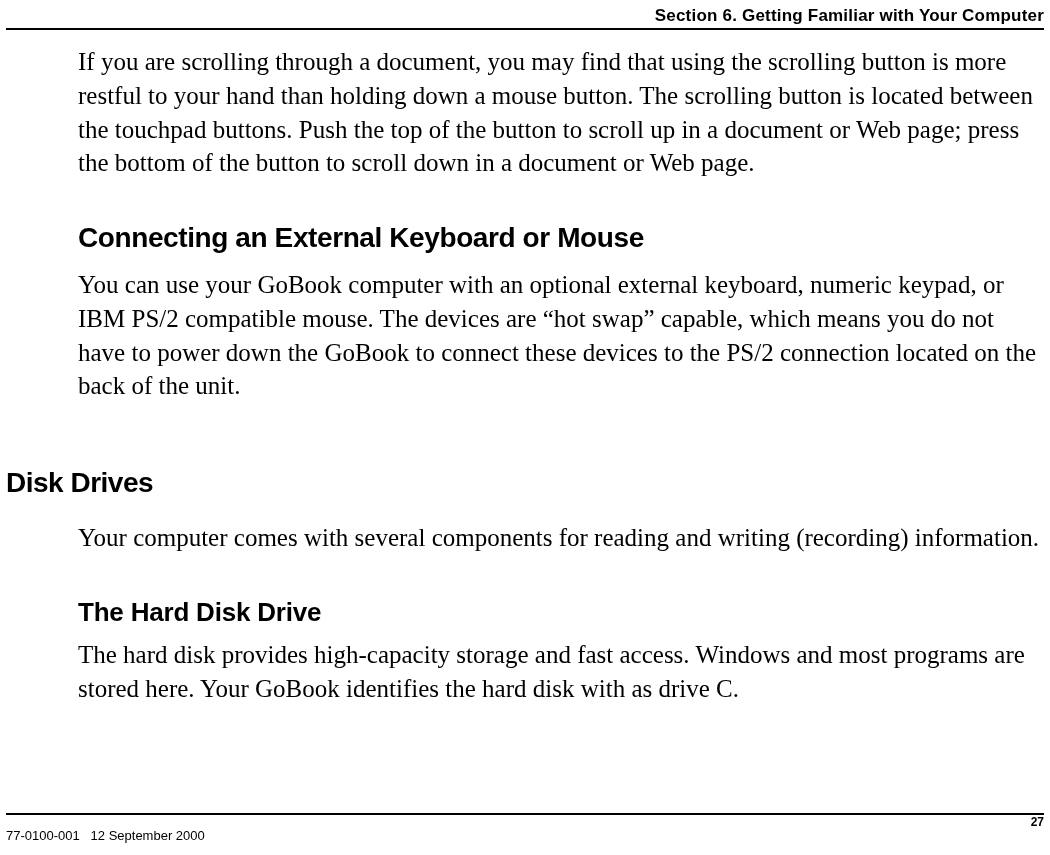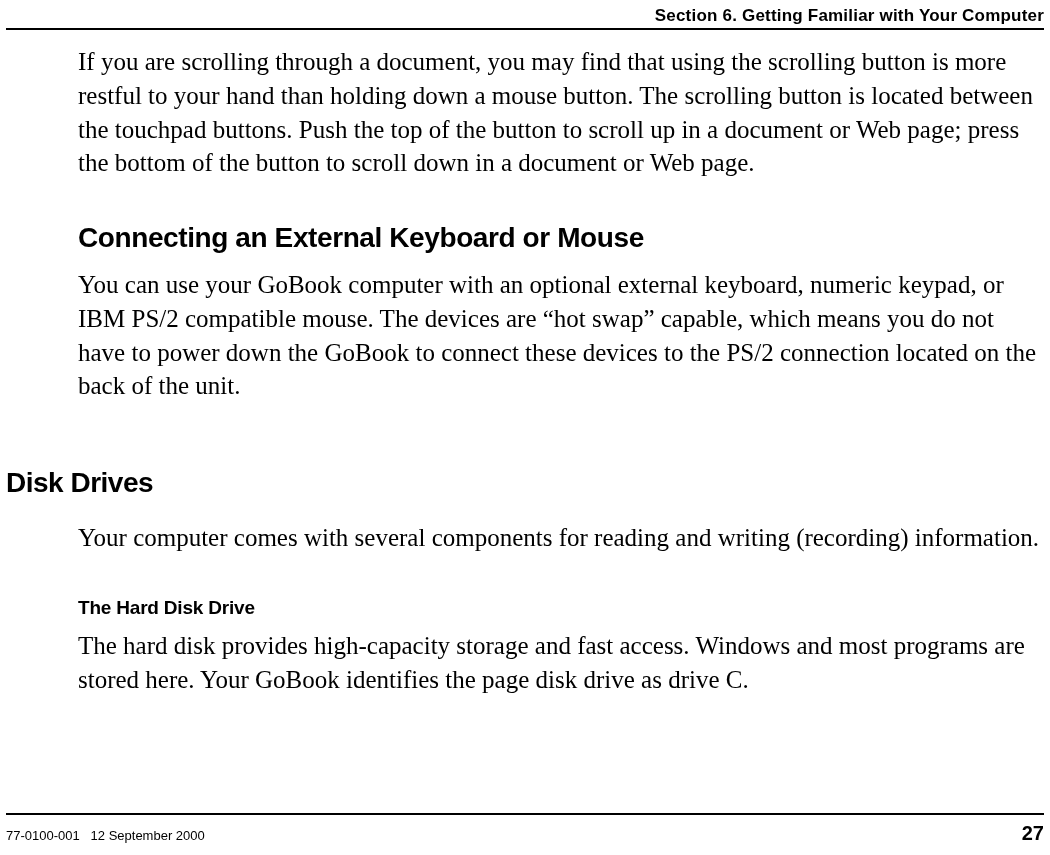--- a/index.html
+++ b/index.html
@@ -49,21 +49,21 @@
     font-weight: 700;
     font-size: 28px;
     margin-top: 10px;
     margin-bottom: 14px;
     letter-spacing: -0.4px;
     font-stretch: semi-condensed;
   }
   .h3 {
     font-family: "Helvetica Neue", Helvetica, Arial, sans-serif;
     font-weight: 700;
-    font-size: 19px;
+    font-size: 26px;
     margin-top: 14px;
     margin-bottom: 10px;
     letter-spacing: -0.2px;
     font-stretch: semi-condensed;
   }
   .para {
     font-size: 25px;
     line-height: 1.35;
     margin-bottom: 42px;
   }
@@ -79,45 +79,45 @@
   }
   .footer-left {
     position: absolute;
     bottom: 12px;
     left: 6px;
     font-family: "Helvetica Neue", Helvetica, Arial, sans-serif;
     font-size: 13px;
   }
   .footer-right {
     position: absolute;
-    bottom: 10px;
+    bottom: 26px;
     right: 6px;
     font-family: "Helvetica Neue", Helvetica, Arial, sans-serif;
     font-weight: 700;
-    font-size: 20px;
+    font-size: 12px;
   }
 </style>
 </head>
 <body>
 
 <div class="header-text">Section 6. Getting Familiar with Your Computer</div>
 <div class="header-line"></div>
 
 <div class="content">
 
   <p class="para">If you are scrolling through a document, you may find that using the scrolling button is more restful to your hand than holding down a mouse button. The scrolling button is located between the touchpad buttons. Push the top of the button to scroll up in a document or Web page; press the bottom of the button to scroll down in a document or Web page.</p>
 
   <div class="h2">Connecting an External Keyboard or Mouse</div>
   <p class="para tight">You can use your GoBook computer with an optional external keyboard, numeric keypad, or IBM PS/2 compatible mouse. The devices are “hot swap” capable, which means you do not have to power down the GoBook to connect these devices to the PS/2 connection located on the back of the unit.</p>
 
   <div class="h1 section">Disk Drives</div>
   <p class="para">Your computer comes with several components for reading and writing (recording) information.</p>
 
   <div class="h3">The Hard Disk Drive</div>
-  <p class="para">The hard disk provides high-capacity storage and fast access. Windows and most programs are stored here. Your GoBook identifies the page disk drive as drive C.</p>
+  <p class="para">The hard disk provides high-capacity storage and fast access. Windows and most programs are stored here. Your GoBook identifies the hard disk with as drive C.</p>
 
 </div>
 
 <div class="footer-line"></div>
 <div class="footer-left">
   <span>77-0100-001</span>&nbsp;&nbsp;&nbsp;<span>12 September 2000</span>
 </div>
 <div class="footer-right">27</div>
 
 </body></html>

